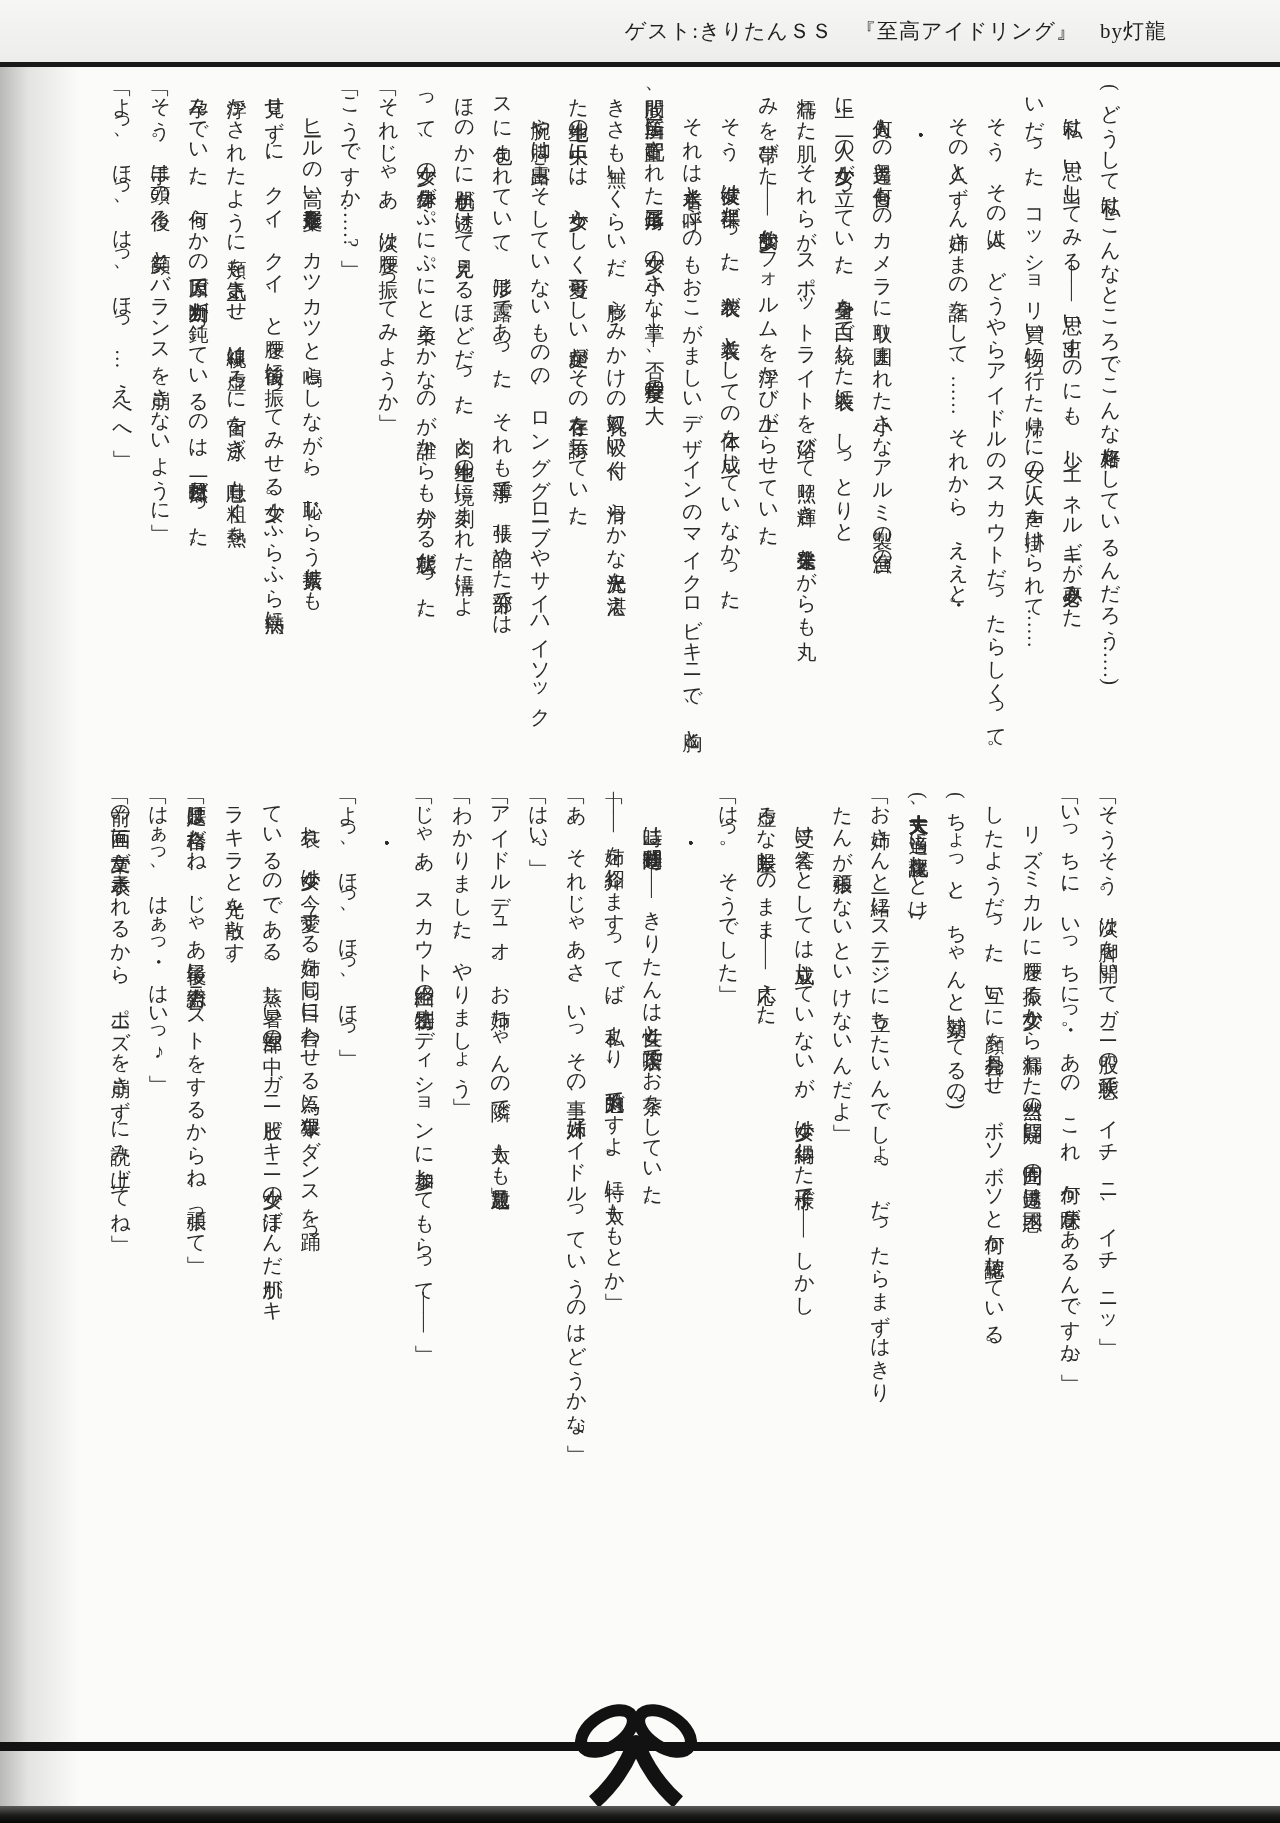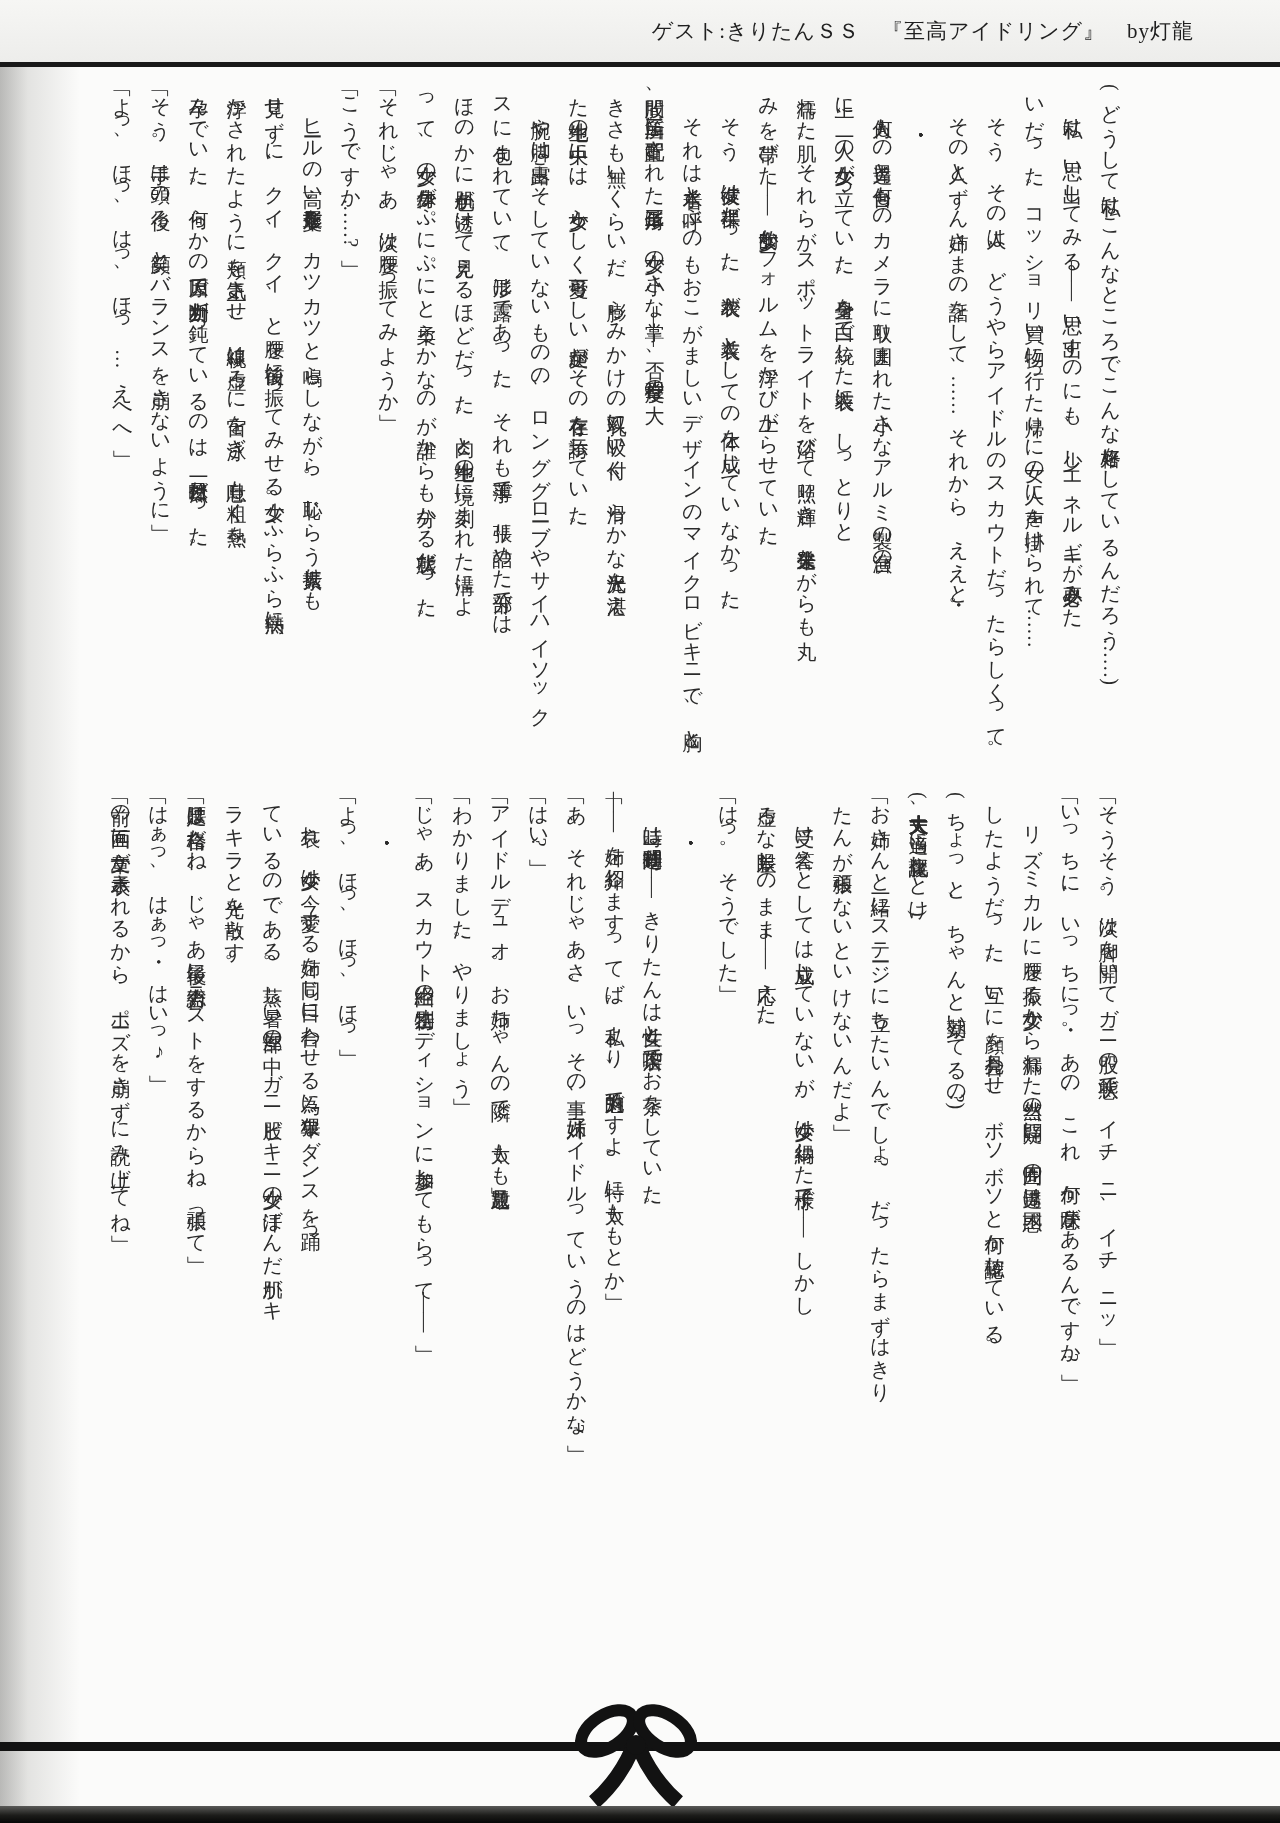--- a/index.html
+++ b/index.html
@@ -20,21 +20,21 @@
   }
   .bottom-edge{
     position:absolute;left:0;right:0;bottom:0;height:17px;
     background:linear-gradient(to bottom,#5a5a58 0%,#1c1c1a 55%,#060606 100%);
   }
   
   .header{
     position:absolute;left:0;top:0;right:0;height:62px;
     background:linear-gradient(to bottom,#f6f6f4,#ededeb);
     display:flex;align-items:center;justify-content:flex-end;
-    padding-right:86px;box-sizing:border-box;
+    padding-right:113px;box-sizing:border-box;
   }
   .header-title{
     font-size:21px;letter-spacing:1px;color:#1f1f1f;
   }
   .header-rule{
     position:absolute;left:0;right:0;top:62px;height:5px;
     background:#191919;
   }
   
   .vtext{

